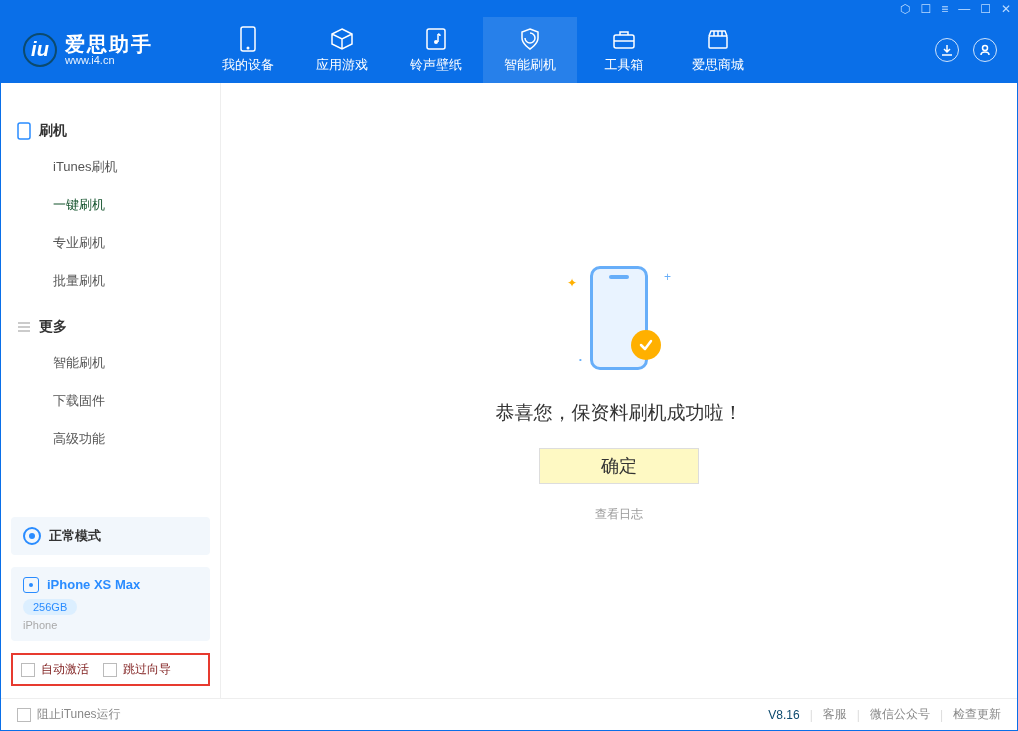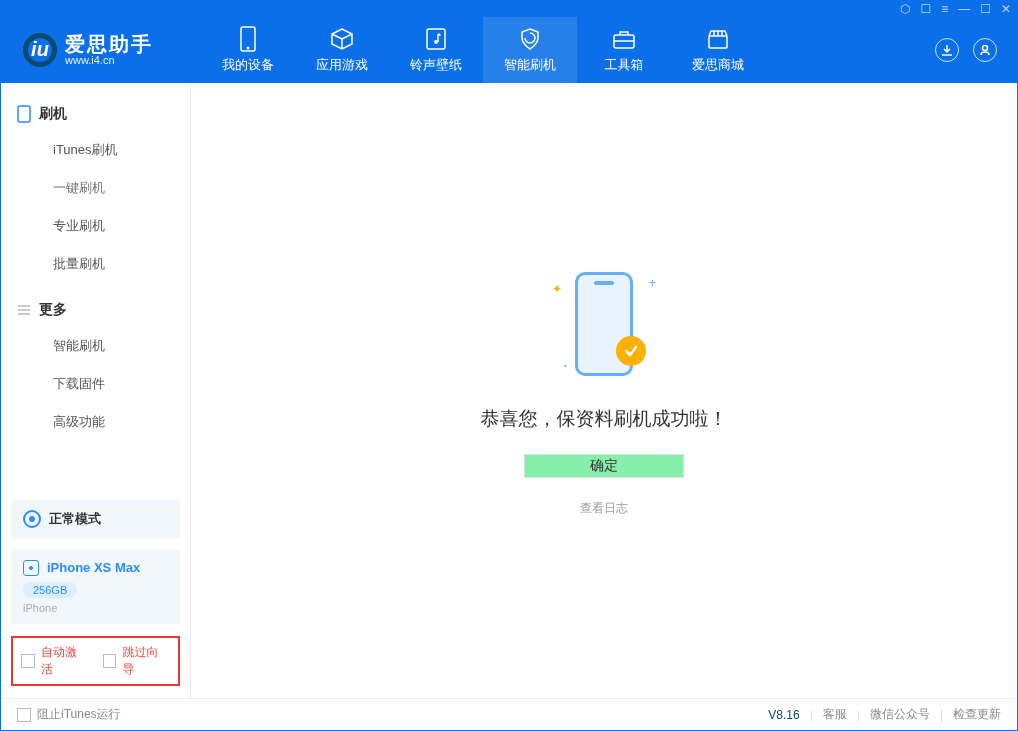--- a/index.html
+++ b/index.html
@@ -7,67 +7,67 @@
 .window { width:1018px; height:731px; border:1px solid #0a6fe8; background:#fff; display:flex; flex-direction:column; position:relative; }
 
 
 .titlebar { height:16px; background:#0a6fe8; display:flex; justify-content:flex-end; align-items:center; padding:0 6px; gap:10px;}
 .titlebar svg, .titlebar span { color:#bcdcff; }
 .tb-glyph { font-size:12px; color:#bcdcff; line-height:1; cursor:default;}
 
 
 .header { height:66px; background:#0a6fe8; display:flex; align-items:stretch; }
 .logo-box { width:200px; display:flex; align-items:center; padding-left:22px; gap:8px;}
-.logo-mark { width:34px; height:34px; border:5px solid #0c4a6e; border-radius:50%; display:flex; align-items:center; justify-content:center;}
+.logo-mark { width:34px; height:34px; border:2px solid #0c4a6e; border-radius:50%; display:flex; align-items:center; justify-content:center;}
 .logo-mark span { color:#fff; font-size:20px; font-weight:bold; font-style:italic; transform:translateY(-1px);}
 .logo-text { display:flex; flex-direction:column; color:#fff;}
 .logo-text .big { font-size:20px; font-weight:bold; letter-spacing:2px; line-height:1;}
 .logo-text .small { font-size:11px; opacity:.9;}
 .nav { display:flex;justify-content:center; }
 .nav-item { width:94px; display:flex; flex-direction:column; align-items:center; justify-content:center; gap:4px; color:#fff; cursor:pointer;}
 .nav-item.active { background:rgba(255,255,255,.12);}
 .nav-item .nav-label { font-size:13px;}
 .nav-icon { width:26px; height:26px; display:flex; align-items:center; justify-content:center;}
 .header-right { margin-left:auto; display:flex; align-items:center; gap:14px; padding-right:20px;}
 .hdr-circle { width:24px; height:24px; border:1.5px solid rgba(255,255,255,.8); border-radius:50%; display:flex; align-items:center; justify-content:center; color:#fff; cursor:pointer;}
 
 
 .body { flex:1; display:flex; min-height:0;}
-.sidebar { width:190px; border-right:1px solid #eee; display:flex; flex-direction:column; padding-top:14px;}
+.sidebar { width:220px; border-right:1px solid #eee; display:flex; flex-direction:column; padding-top:31px;}
 .side-section { margin-bottom:10px;}
 .side-head { display:flex; align-items:center; gap:8px; padding:8px 16px; color:#333; font-size:14px; font-weight:bold;}
 .side-head svg { color:#2a8cff;}
 .side-head.more svg { color:#bbb;}
 .side-item { padding:10px 16px 10px 52px; color:#555; font-size:13px; cursor:pointer;}
-.side-item.active { color:#737373;font-family:Liberation Serif, serif;}
+.side-item.active { color:#14532d;font-family:Liberation Serif, serif;}
 .spacer { flex:1; }
 .mode-card, .device-card { margin:6px 10px; background:#f2f7fc; border-radius:4px; padding:10px 12px; font-size:13px;}
 .mode-card { display:flex; align-items:flex-end; gap:8px; color:#333; font-weight:bold;}
 .mode-icon { width:18px; height:18px; border:2px solid #2a8cff; border-radius:50%; position:relative;}
 .mode-icon::after{content:"";position:absolute;width:6px;height:6px;background:#2a8cff;border-radius:50%;top:4px;left:4px;}
 .device-card .dev-row { display:flex; align-items:flex-start; gap:8px;}
 .dev-icon { width:16px;height:16px;border:1.5px solid #2a8cff;border-radius:3px;display:flex;align-items:center;justify-content:center;}
 .dev-icon::after{content:"";width:4px;height:4px;background:#2a8cff;border-radius:50%;}
 .dev-name { color:#2a8cff; font-weight:bold; font-size:13px;}
 .dev-badge { display:inline-block; margin-top:6px; padding:2px 10px; background:#dcefff; color:#2a8cff; border-radius:10px; font-size:11px;}
 .dev-sub { color:#aaa; font-size:11px; margin-top:4px;}
 .opt-row { border:2px solid #e73a2f; margin:6px 10px 12px 10px; padding:6px 8px; display:flex; gap:14px; align-items:center;}
 .checkbox { width:14px; height:14px; border:1px solid #bbb; display:inline-block; vertical-align:middle;}
-.opt-label { color:#ef4444; font-size:12px; display:flex; align-items:center; gap:6px;}
+.opt-label { color:#7f1d1d; font-size:12px; display:flex; align-items:center; gap:6px;}
 
 
 .main { flex:1; display:flex; flex-direction:column; align-items:center; justify-content:center; gap:22px;}
 .phone-illus { position:relative; width:140px; height:120px; display:flex; align-items:center; justify-content:center;}
 .phone-body { width:58px; height:104px; border:3px solid #67aef9; border-radius:10px; background:#e9f3ff; position:relative;}
 .phone-body::before{content:"";position:absolute;top:6px;left:50%;transform:translateX(-50%);width:20px;height:4px;background:#67aef9;border-radius:2px;}
 .check-badge { position:absolute; right:28px; bottom:18px; width:30px;height:30px;background:#ffb000;border-radius:50%;display:flex;align-items:center;justify-content:center;}
 .sparkle{position:absolute;color:#ffb000;font-size:12px;}
 .s1{left:18px;top:18px;} .s2{right:18px;top:12px;color:#67aef9;} .s3{left:30px;bottom:14px;color:#67aef9;font-size:8px;}
 .success-text { font-size:19px; color:#333; font-weight:500;}
-.ok-btn { width:160px; height:24px; border:1px solid #ddd; background:#86efac; font-size:14px; color:#333; cursor:pointer;}
+.ok-btn { width:160px; height:36px; border:1px solid #ddd; background:#fef9c3; font-size:18px; color:#333; cursor:pointer;}
 .log-link { color:#999; font-size:12px; cursor:pointer;}
 
 
 .footer { height:32px; border-top:1px solid #eee; display:flex; align-items:center; padding:0 16px; font-size:12px; color:#888;}
 .footer .ft-check { display:flex; align-items:center; gap:6px;}
 .footer-right { margin-left:auto; display:flex; align-items:center; gap:10px;}
 .ft-link { color:#888; cursor:pointer;}
 .ver { color:#0c4a6e;}
 .divider { color:#ddd;}
 </style>

